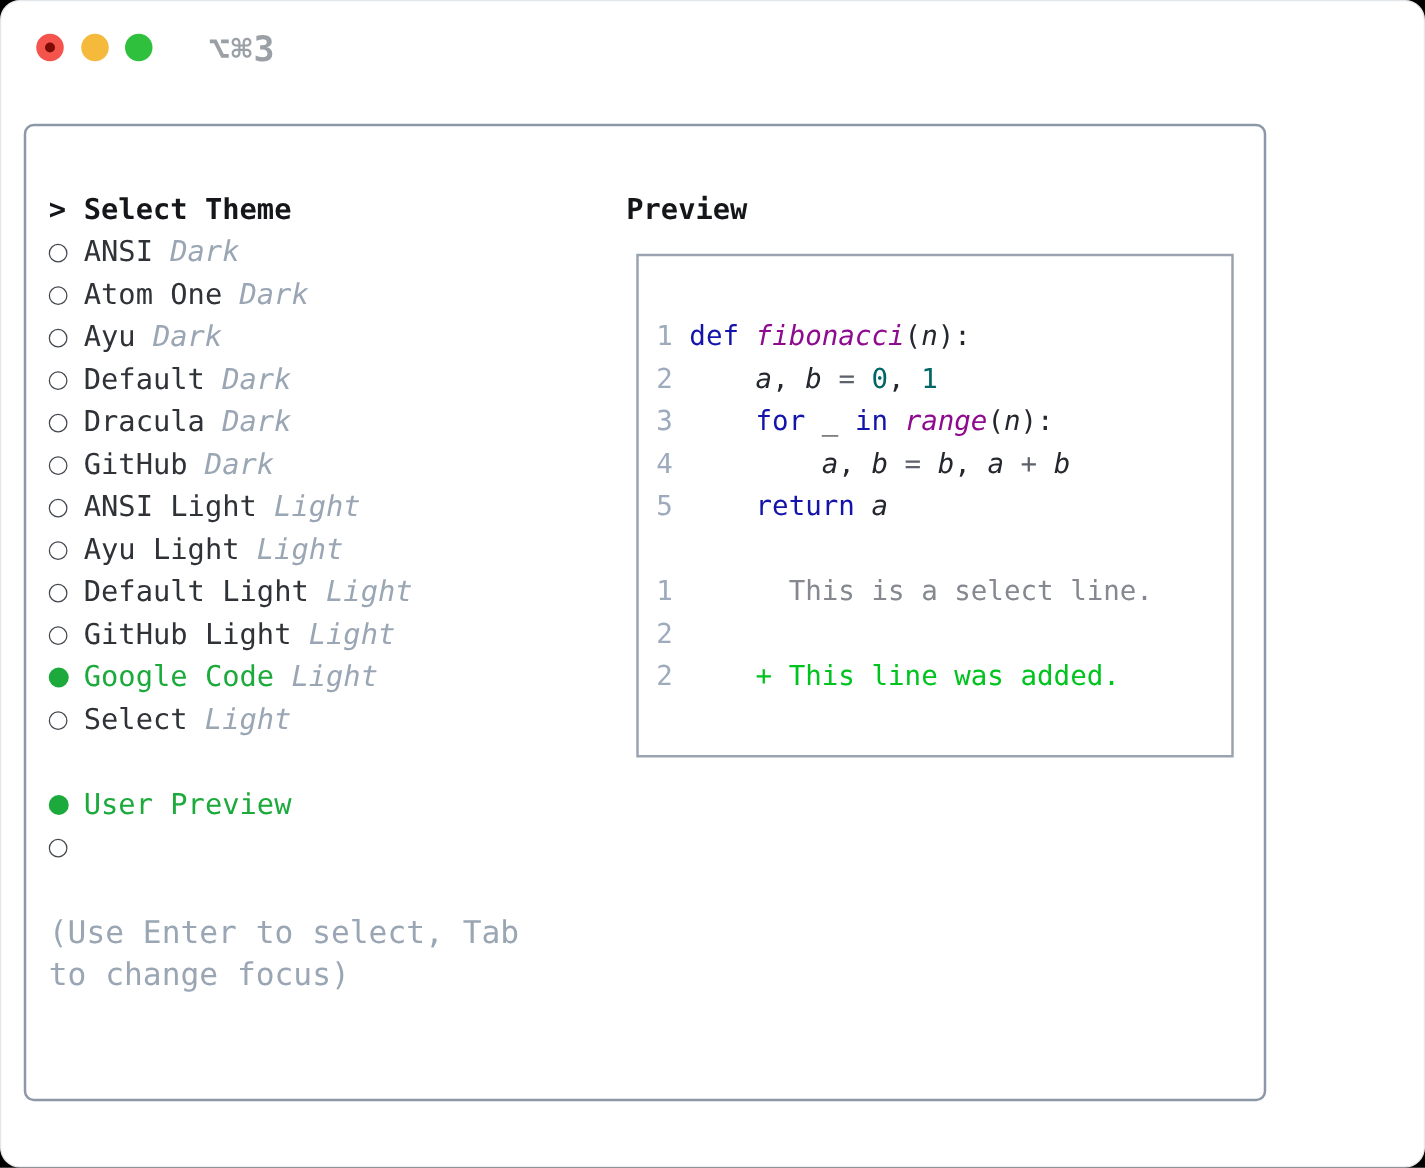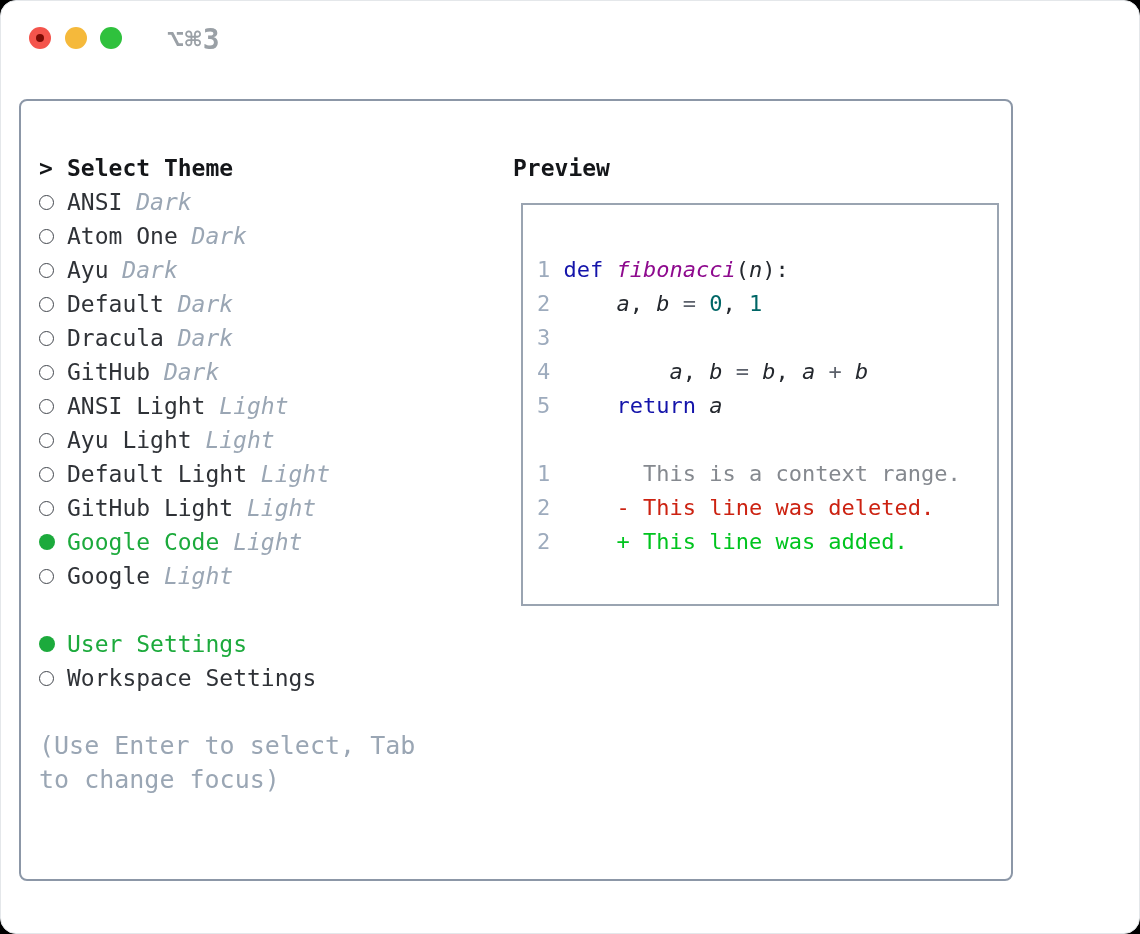--- a/index.html
+++ b/index.html
@@ -36,21 +36,21 @@
   .radio { width:15px; height:15px; border-radius:50%; border:1.5px solid #43474e; }
   .radio.on { border:none; background:var(--accent-green); width:16px; height:16px; }
   .row-label { white-space:pre; }
   .row.header .row-label { font-weight:bold; color:var(--text-heading); }
   .row.selected .row-label { color:var(--accent-green); }
   .variant { color:var(--text-muted); font-style:italic; margin-left:0.6em; white-space:pre; }
   .hint { margin-top:34px; max-width:420px; font-size:25px; line-height:34px;
           color:var(--text-muted); }
 
   
-  .right-col { flex:1;margin-left:12px; }
+  .right-col { flex:1; }
   .preview-title { height:34px; font-size:23px; font-weight:bold; color:var(--text-heading);
                    display:flex; align-items:center; }
   .preview-box { margin-top:18px; margin-left:8px; width:478px; height:403px;
                  border:2px solid var(--preview-border); background:#fff;
                  padding:47px 10px 0 14px; overflow:hidden; }
   .cline { height:34px; font-size:22px; display:flex; align-items:center; }
   .ln { display:inline-block; width:1ch; margin-right:1ch; color:var(--line-number);
         flex:none; text-align:right; }
   .ctext { white-space:pre; color:var(--code-plain); }
   .tk-kw { color:var(--code-keyword); }
@@ -161,76 +161,75 @@
               <span class="icon-cell">
                 <span class="radio on"></span>
               </span>
               <span class="row-label">Google Code</span>
               <span class="variant">Light</span>
             </div>
             <div class="row">
               <span class="icon-cell">
                 <span class="radio"></span>
               </span>
-              <span class="row-label">Google</span>
+              <span class="row-label">Select</span>
               <span class="variant">Light</span>
             </div>
           </div>
 
         <div class="row spacer">&nbsp;</div>
 
 
         <div id="apply-list">
             <div class="row selected">
               <span class="icon-cell">
                 <span class="radio on"></span>
               </span>
-              <span class="row-label">User Settings</span>
-            </div>
-            <div class="row">
-              <span class="icon-cell">
-                <span class="radio"></span>
-              </span>
-              <span class="row-label">Workspace Settings</span>
+              <span class="row-label">User Preview</span>
+            </div>
+            <div class="row">
+              <span class="icon-cell">
+                <span class="radio"></span>
+              </span>
             </div>
           </div>
 
         <div class="hint">(Use Enter to select, Tab to change focus)</div>
       </div>
 
       <div class="right-col">
         <div class="preview-title">Preview</div>
         <div class="preview-box" id="preview-box">
             <div class="cline">
               <span class="ln">1</span>
               <span class="ctext"><span class="tk-kw">def</span><span class="tk-pl"> </span><span class="tk-fn">fibonacci</span><span class="tk-pl">(</span><span class="tk-id">n</span><span class="tk-pl">):</span></span>
             </div>
             <div class="cline">
               <span class="ln">2</span>
               <span class="ctext"><span class="tk-pl">    </span><span class="tk-id">a</span><span class="tk-pl">, </span><span class="tk-id">b</span><span class="tk-pl"> </span><span class="tk-op">=</span><span class="tk-pl"> </span><span class="tk-lit">0</span><span class="tk-pl">, </span><span class="tk-lit">1</span></span>
             </div>
             <div class="cline">
               <span class="ln">3</span>
+              <span class="ctext"><span class="tk-pl">    </span><span class="tk-kw">for</span><span class="tk-pl"> </span><span class="tk-id">_</span><span class="tk-pl"> </span><span class="tk-kw">in</span><span class="tk-pl"> </span><span class="tk-fn">range</span><span class="tk-pl">(</span><span class="tk-id">n</span><span class="tk-pl">):</span></span>
             </div>
             <div class="cline">
               <span class="ln">4</span>
               <span class="ctext"><span class="tk-pl">        </span><span class="tk-id">a</span><span class="tk-pl">, </span><span class="tk-id">b</span><span class="tk-pl"> </span><span class="tk-op">=</span><span class="tk-pl"> </span><span class="tk-id">b</span><span class="tk-pl">, </span><span class="tk-id">a</span><span class="tk-pl"> </span><span class="tk-op">+</span><span class="tk-pl"> </span><span class="tk-id">b</span></span>
             </div>
             <div class="cline">
               <span class="ln">5</span>
               <span class="ctext"><span class="tk-pl">    </span><span class="tk-kw">return</span><span class="tk-pl"> </span><span class="tk-id">a</span></span>
             </div>
             <div class="cline"></div>
             <div class="cline">
               <span class="ln">1</span>
-              <span class="ctext diff-ctx">      This is a context range.</span>
+              <span class="ctext diff-ctx">      This is a select line.</span>
             </div>
             <div class="cline">
               <span class="ln">2</span>
-              <span class="ctext diff-del">    - This line was deleted.</span>
             </div>
             <div class="cline">
               <span class="ln">2</span>
               <span class="ctext diff-add">    + This line was added.</span>
             </div>
           </div>
       </div>
 
     </div>
   </div>

